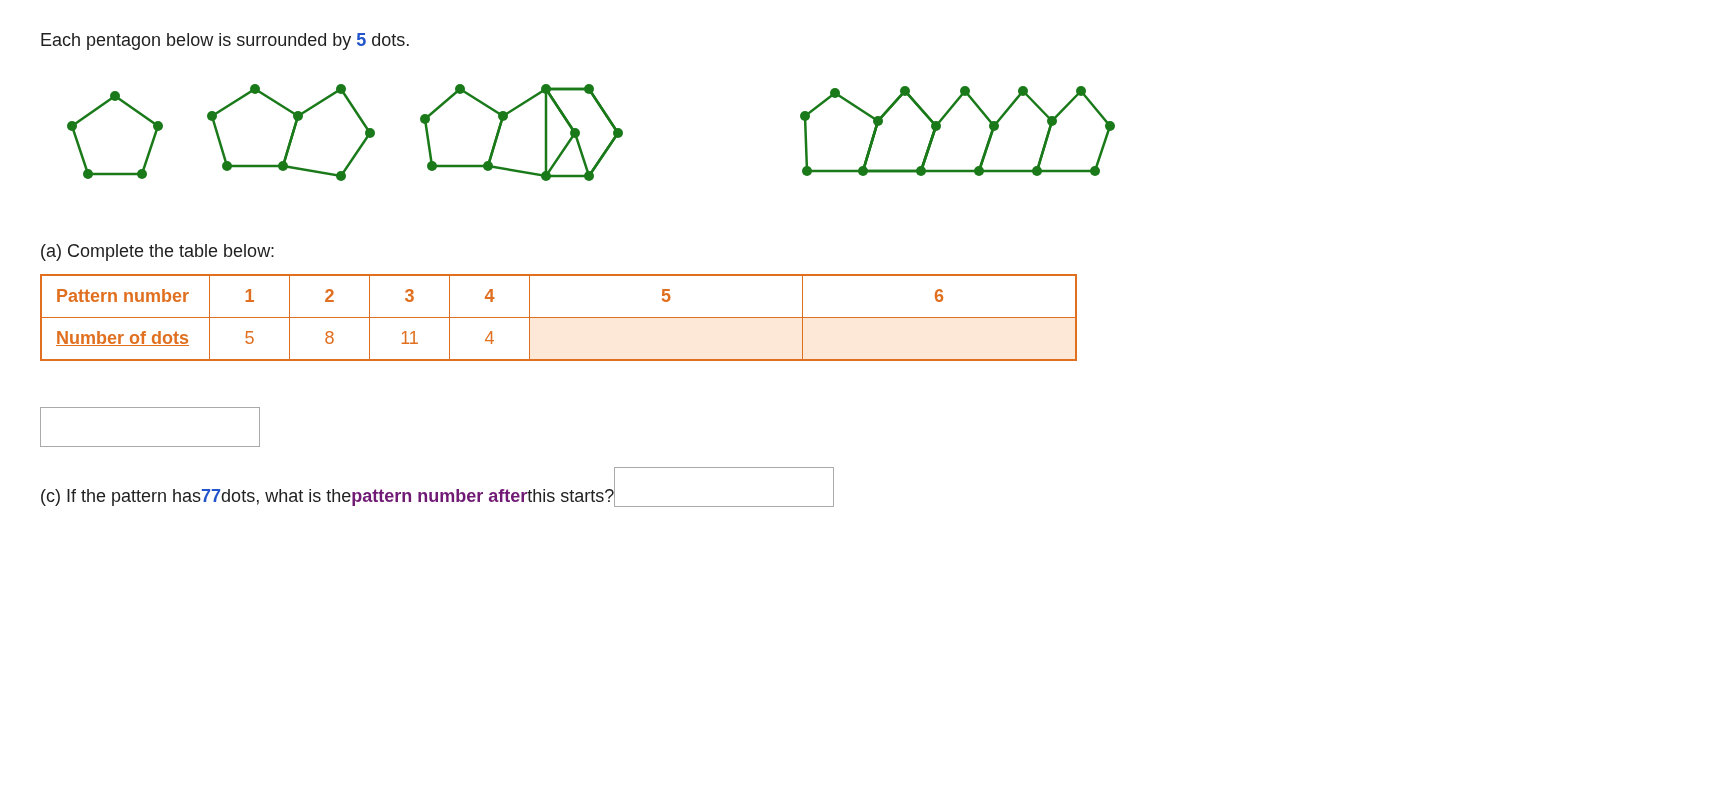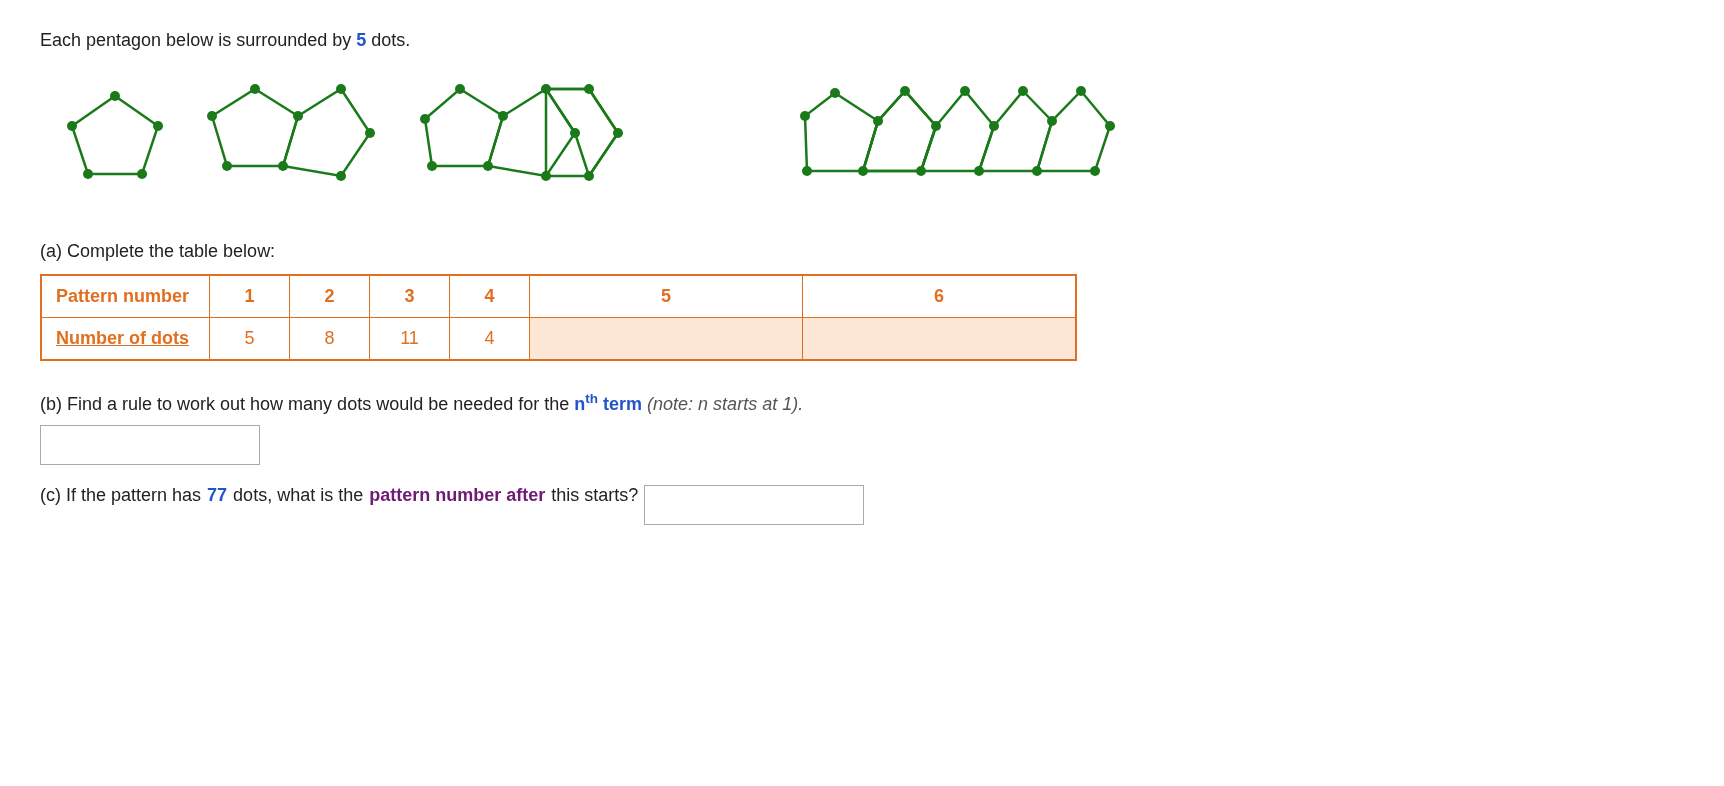--- a/index.html
+++ b/index.html
@@ -26,21 +26,21 @@
     }
 
     
     .section-label {
       font-size: 18px;
       margin-bottom: 12px;
     }
     .pattern-table {
       border-collapse: collapse;
       border: 2.5px solid #e07020;
-      margin-bottom: 30px;
+      margin-bottom: 46px;
       width: auto;
     }
     .pattern-table th, .pattern-table td {
       border: 1.5px solid #e07020;
       padding: 10px 20px;
       text-align: center;
       font-size: 18px;
       min-width: 80px;
     }
     .pattern-table th {
@@ -104,22 +104,21 @@
       font-size: 18px;
       width: 100%;
       height: 100%;
       padding: 4px 8px;
     }
 
     
     .part-c {
       font-size: 18px;
       display: flex;
-      align-items: flex-start;
-      gap: 6px;
+      align-items: flex-end;
       flex-wrap: wrap;
     }
     .pattern-number-after {
       color: #701a75;
       font-weight: bold;
     }
 
     
     svg.pentagon-diagram {
       overflow: visible;
@@ -247,24 +246,20 @@
         <input type="text" style="">
       </td>
       <td class="input-cell">
         <input type="text" style="">
       </td>
     </tr>
   </tbody>
 </table>
 
 <div class="part-b">
-  <p class="part-b-text">
-    <span>(b) Find a rule to work out how many dots would be needed for the </span><span class="nth-term">n<sup class="th">th</sup> term</span>
-    <span> <span class="italic-note">(note: n starts at 1).</span></span>
-  </p>
   <div class="answer-box">
     <input type="text" style="">
   </div>
 </div>
 
 <div class="part-c">
   <span>(c) If the pattern has </span>
   <span class="highlight-blue">77</span>
   <span> dots, what is the </span>
   <span class="pattern-number-after">pattern number after</span>

